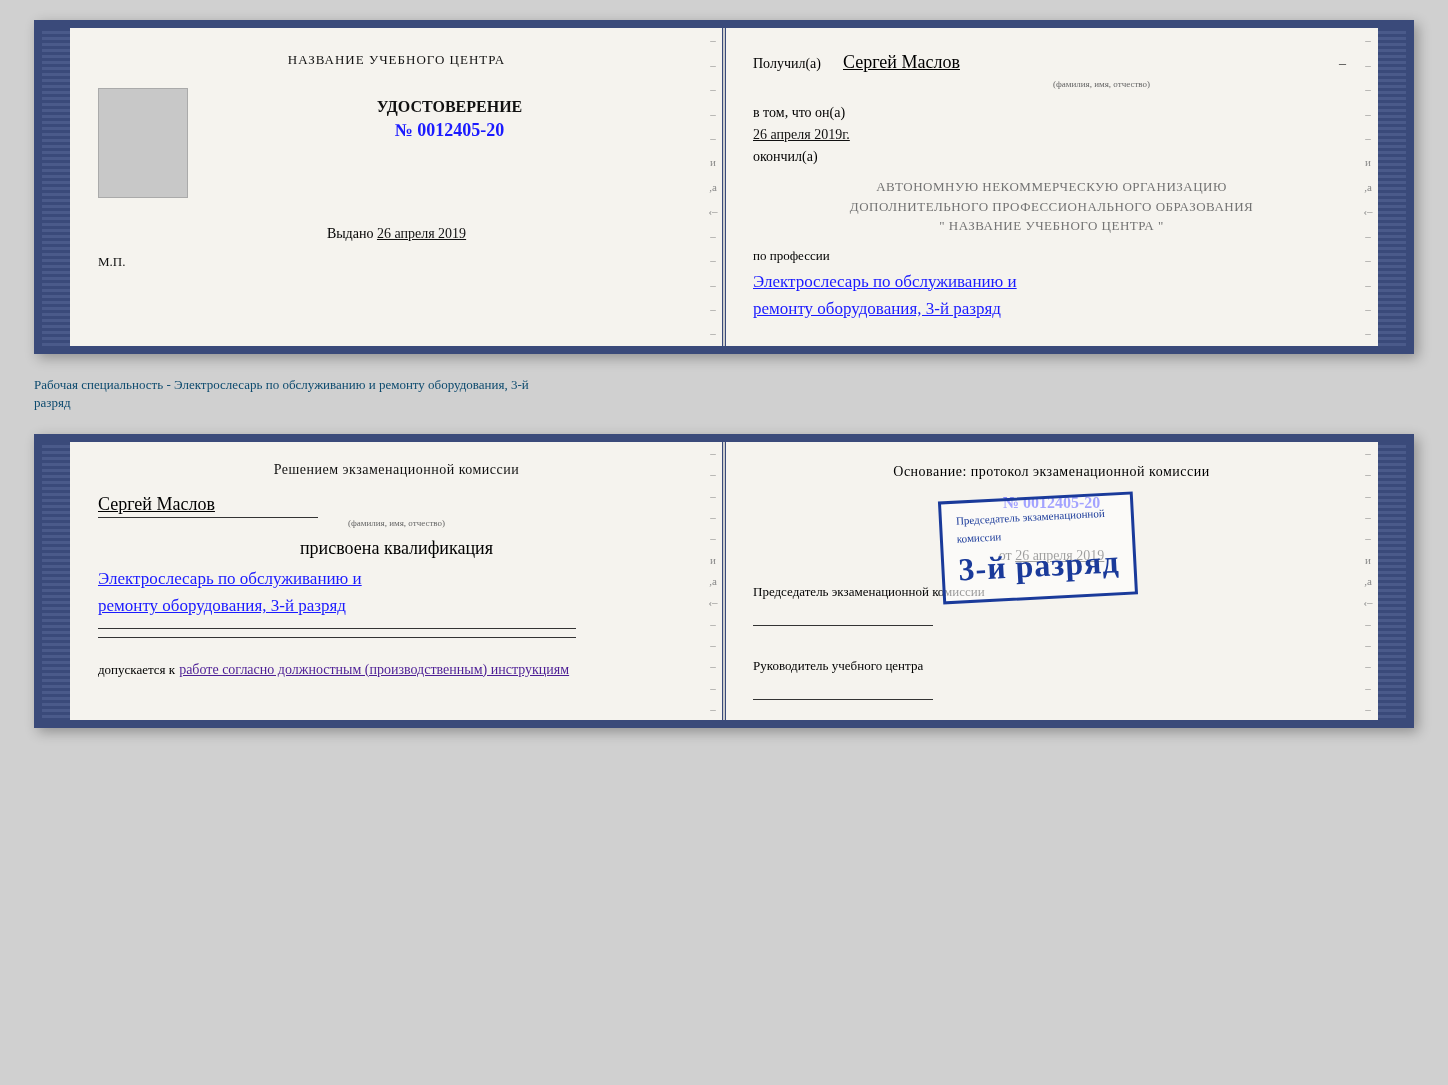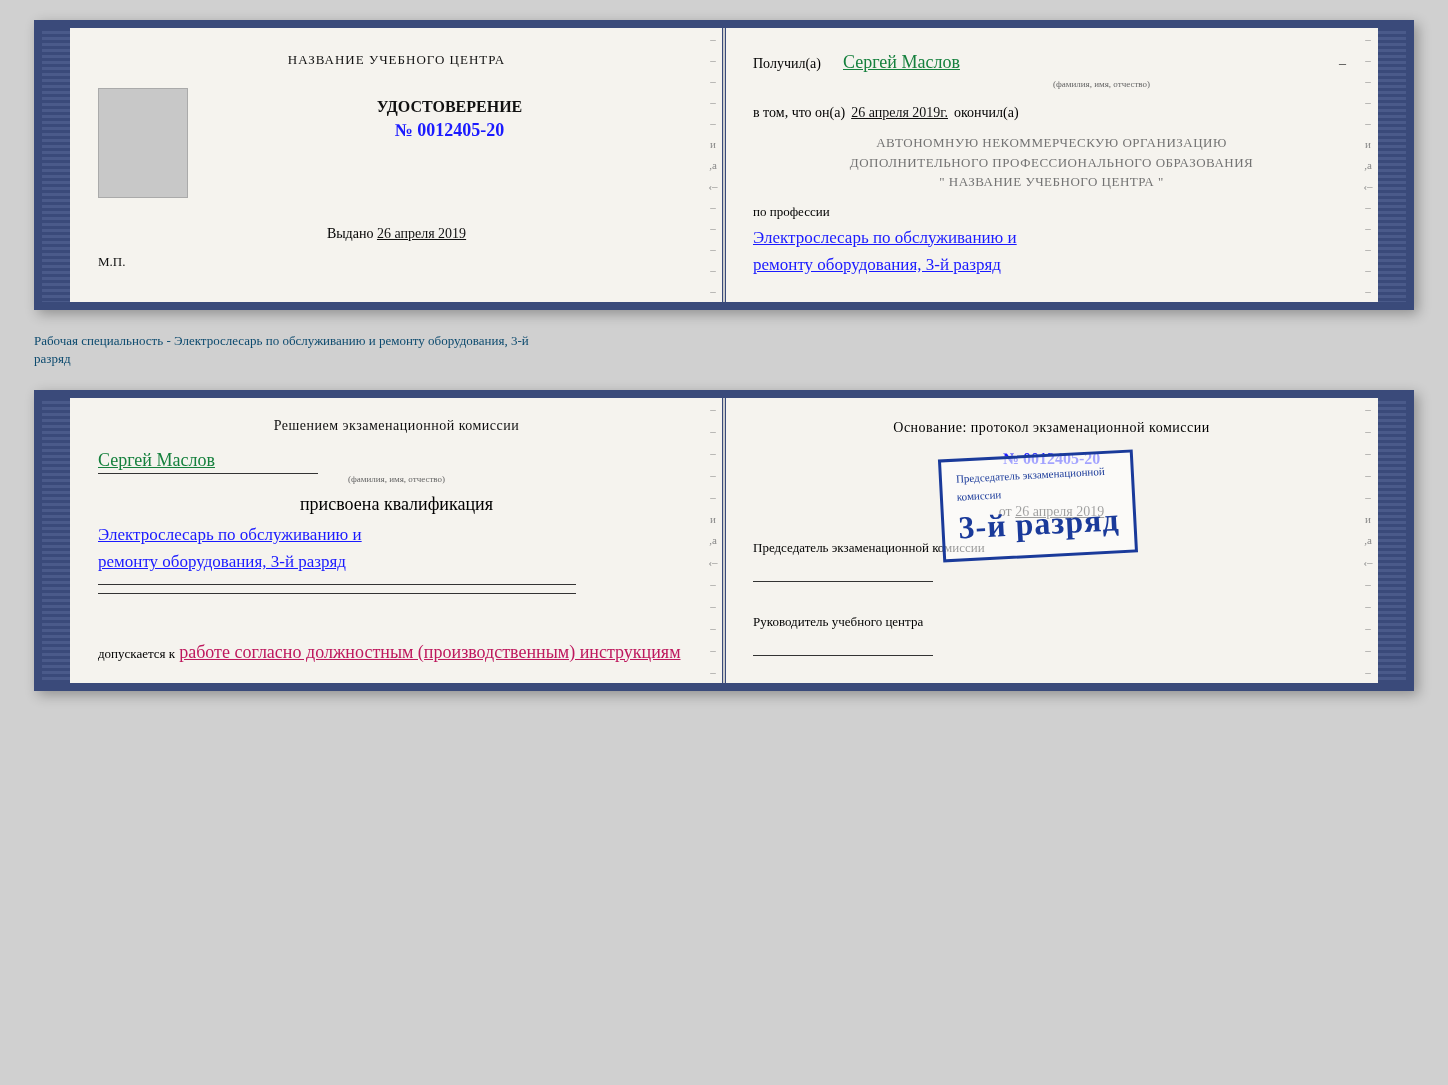--- a/index.html
+++ b/index.html
@@ -108,40 +108,41 @@
       gap: 22px;
     }
 
     .poluchil-label {
       white-space: nowrap;
     }
 
     .handwritten-name {
       font-family: 'Segoe Script', 'Comic Sans MS', cursive;
       font-size: 18px;
-      color: #15803d;
+      color: #000000;
       text-decoration: underline;
       flex: 1;
     }
 
     .fio-label {
       font-size: 9px;
       color: #666;
       display: block;
       text-align: center;
       margin-top: -2px;
     }
 
     .vtom-line {
       font-size: 14px;
       margin-top: 12px;
       margin-bottom: 8px;
       display: flex;
       align-items: baseline;
       gap: 6px;
+      flex-direction: column;
     }
 
     .org-block {
       font-size: 13px;
       text-align: center;
       letter-spacing: 0.5px;
       line-height: 1.5;
       margin: 12px 0;
       color: #737373;
     }
@@ -220,24 +221,23 @@
       font-size: 13px;
       margin-top: 24px;
       display: flex;
       align-items: baseline;
       gap: 4px;
       flex-wrap: wrap;
     }
 
     .handwritten-dopusk {
       font-family: 'Segoe Script', 'Comic Sans MS', cursive;
-      font-size: 18px;
-      color: #be185d;
+      font-size: 14px;
+      color: #4c1d95;
       text-decoration: underline;
-      margin-top: 24px;
     }
 
     
     .osnovanie-label {
       font-size: 14px;
       text-align: center;
       letter-spacing: 0.5px;
       margin-bottom: 12px;
       line-height: 1.4;
     }

